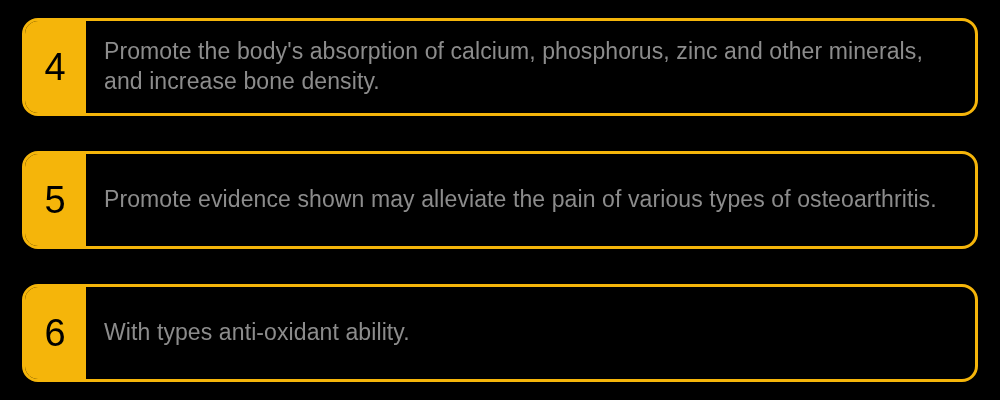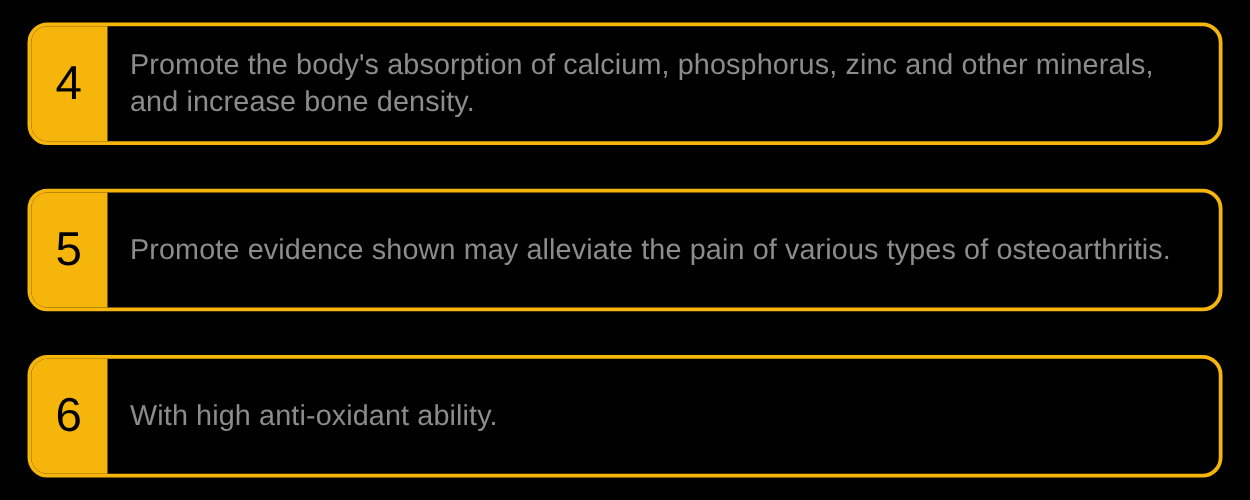--- a/index.html
+++ b/index.html
@@ -84,17 +84,17 @@
     <div class="text-box">
       <span class="txt">Promote evidence shown may alleviate the pain of various types of osteoarthritis.</span>
     </div>
   </div>
 
   <div class="item">
     <div class="num-box">
       <span>6</span>
     </div>
     <div class="text-box">
-      <span class="txt">With high anti-oxidant ability.</span>
+      <span class="txt">With types anti-oxidant ability.</span>
     </div>
   </div>
 
 </div>
 
 </body></html>

